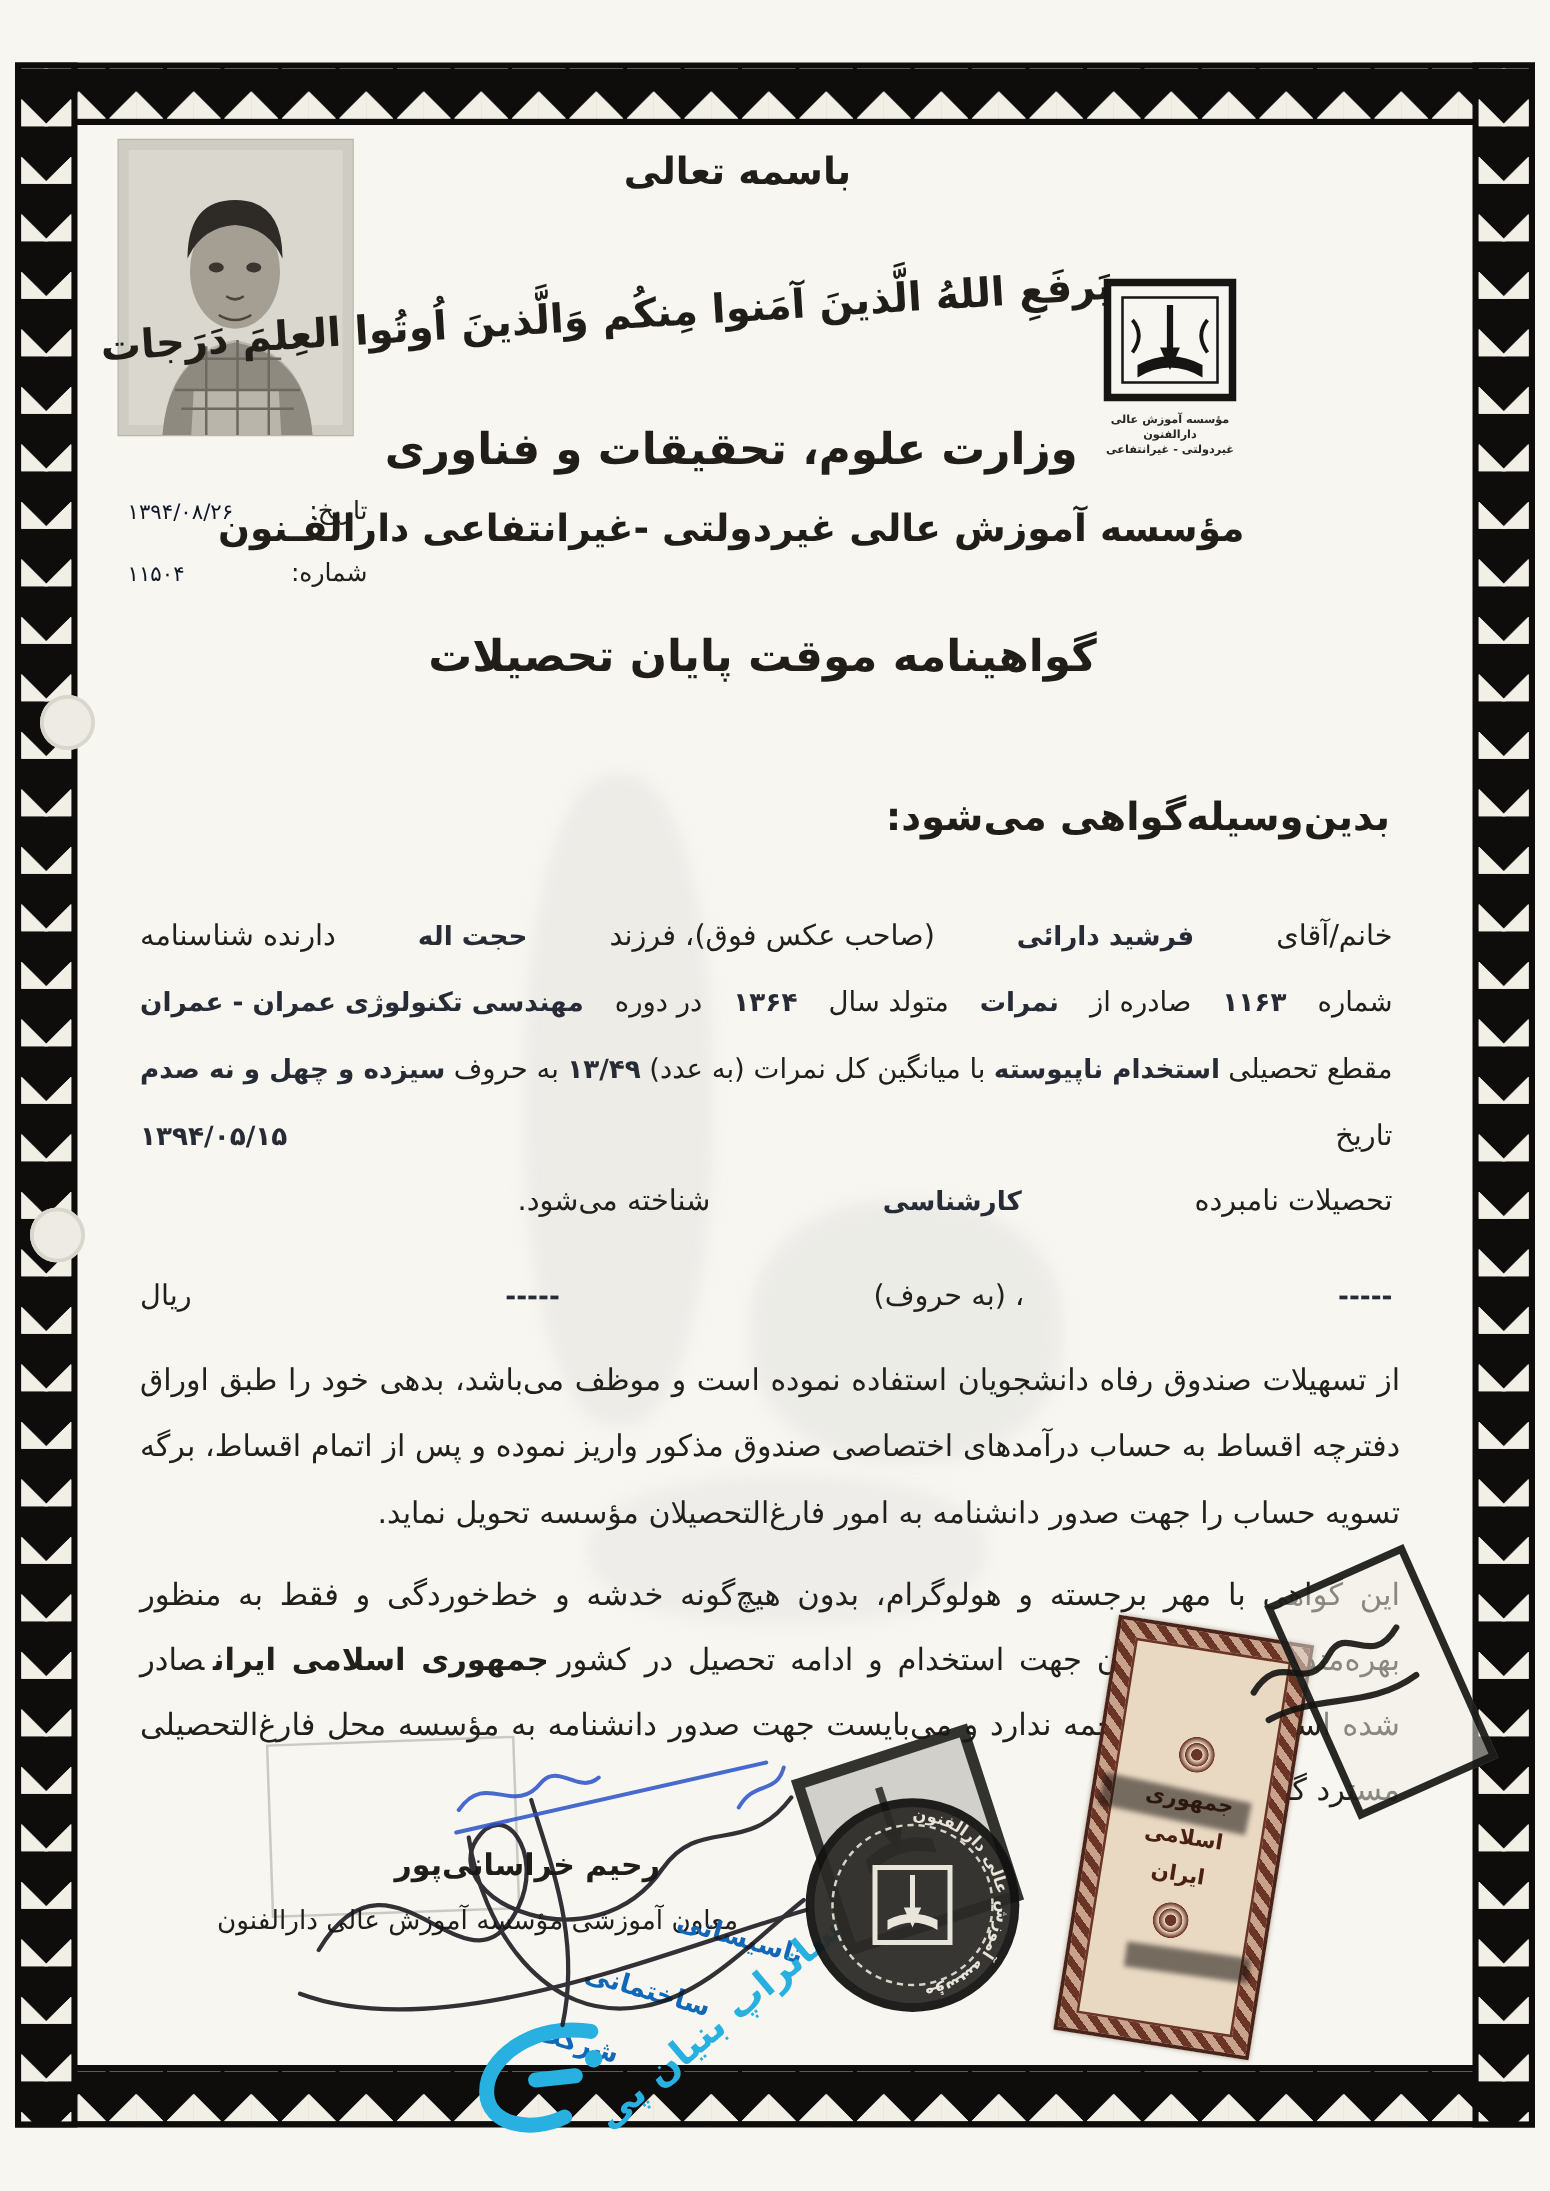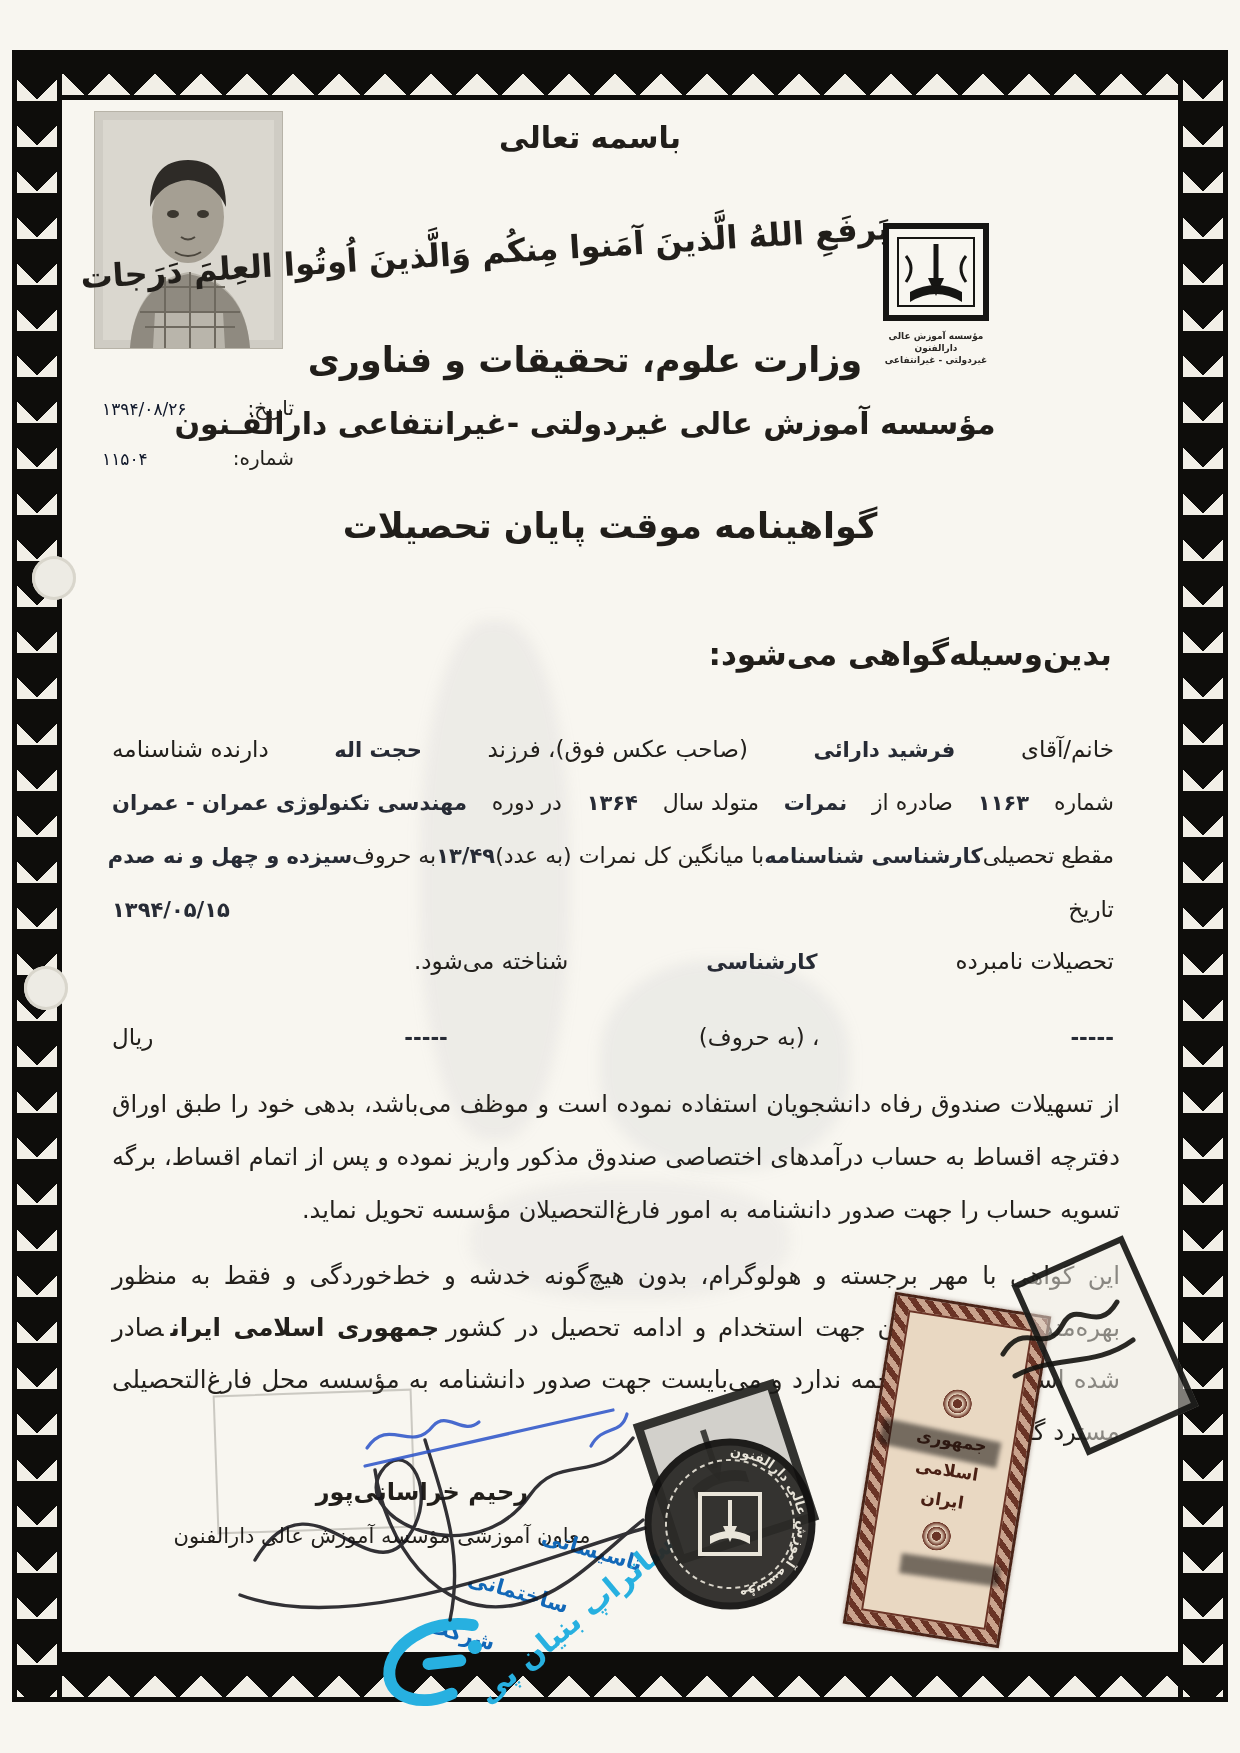--- a/index.html
+++ b/index.html
@@ -204,21 +204,21 @@
     <span class="val">۱۱۶۳</span>
     <span class="lbl">صادره از</span>
     <span class="val">نمرات</span>
     <span class="lbl">متولد سال</span>
     <span class="val">۱۳۶۴</span>
     <span class="lbl">در دوره</span>
     <span class="val">مهندسی تکنولوژی عمران - عمران</span>
   </div>
   <div class="frow" id="row3">
     <span class="lbl">مقطع تحصیلی</span>
-    <span class="val">کارشناسی شناسنامه</span>
+    <span class="val">استخدام ناپیوسته</span>
     <span class="lbl">با میانگین کل نمرات (به عدد)</span>
     <span class="val">۱۳/۴۹</span>
     <span class="lbl">به حروف</span>
     <span class="val">سیزده و چهل و نه صدم</span>
   </div>
   <div class="frow" id="row4">
     <span class="lbl">تاریخ</span>
     <span class="val">۱۳۹۴/۰۵/۱۵</span>
   </div>
   <div class="frow" id="row5">

